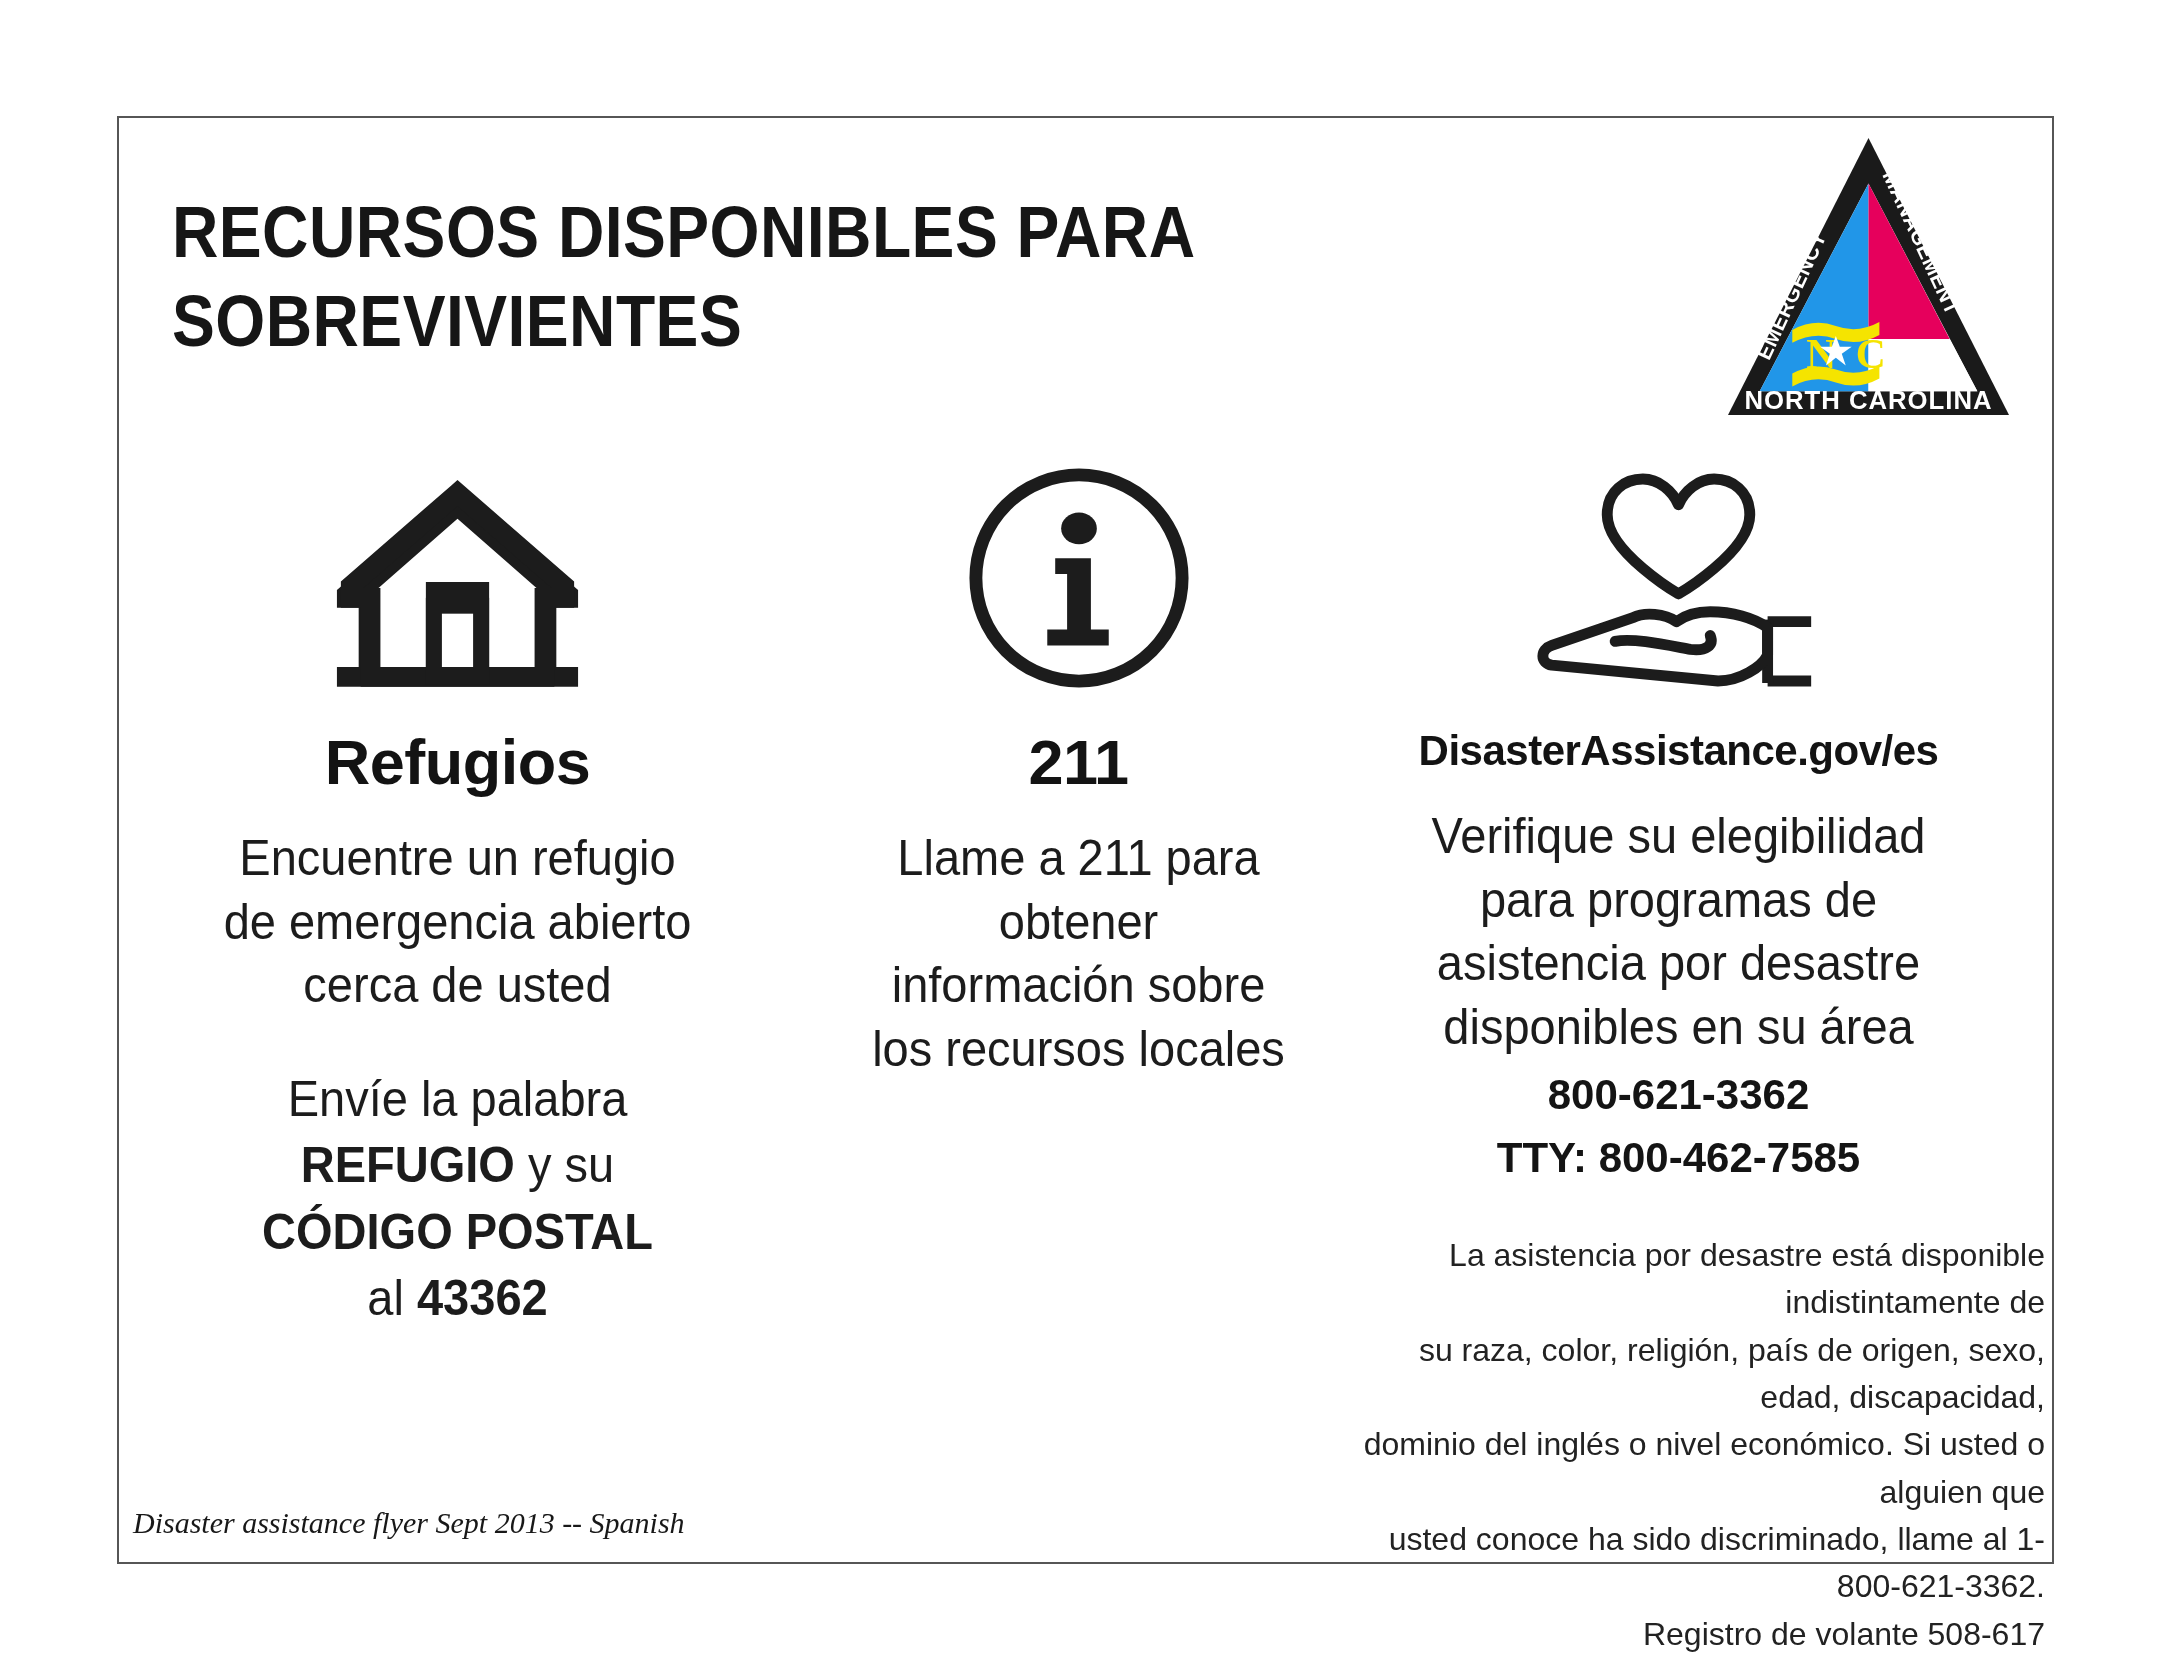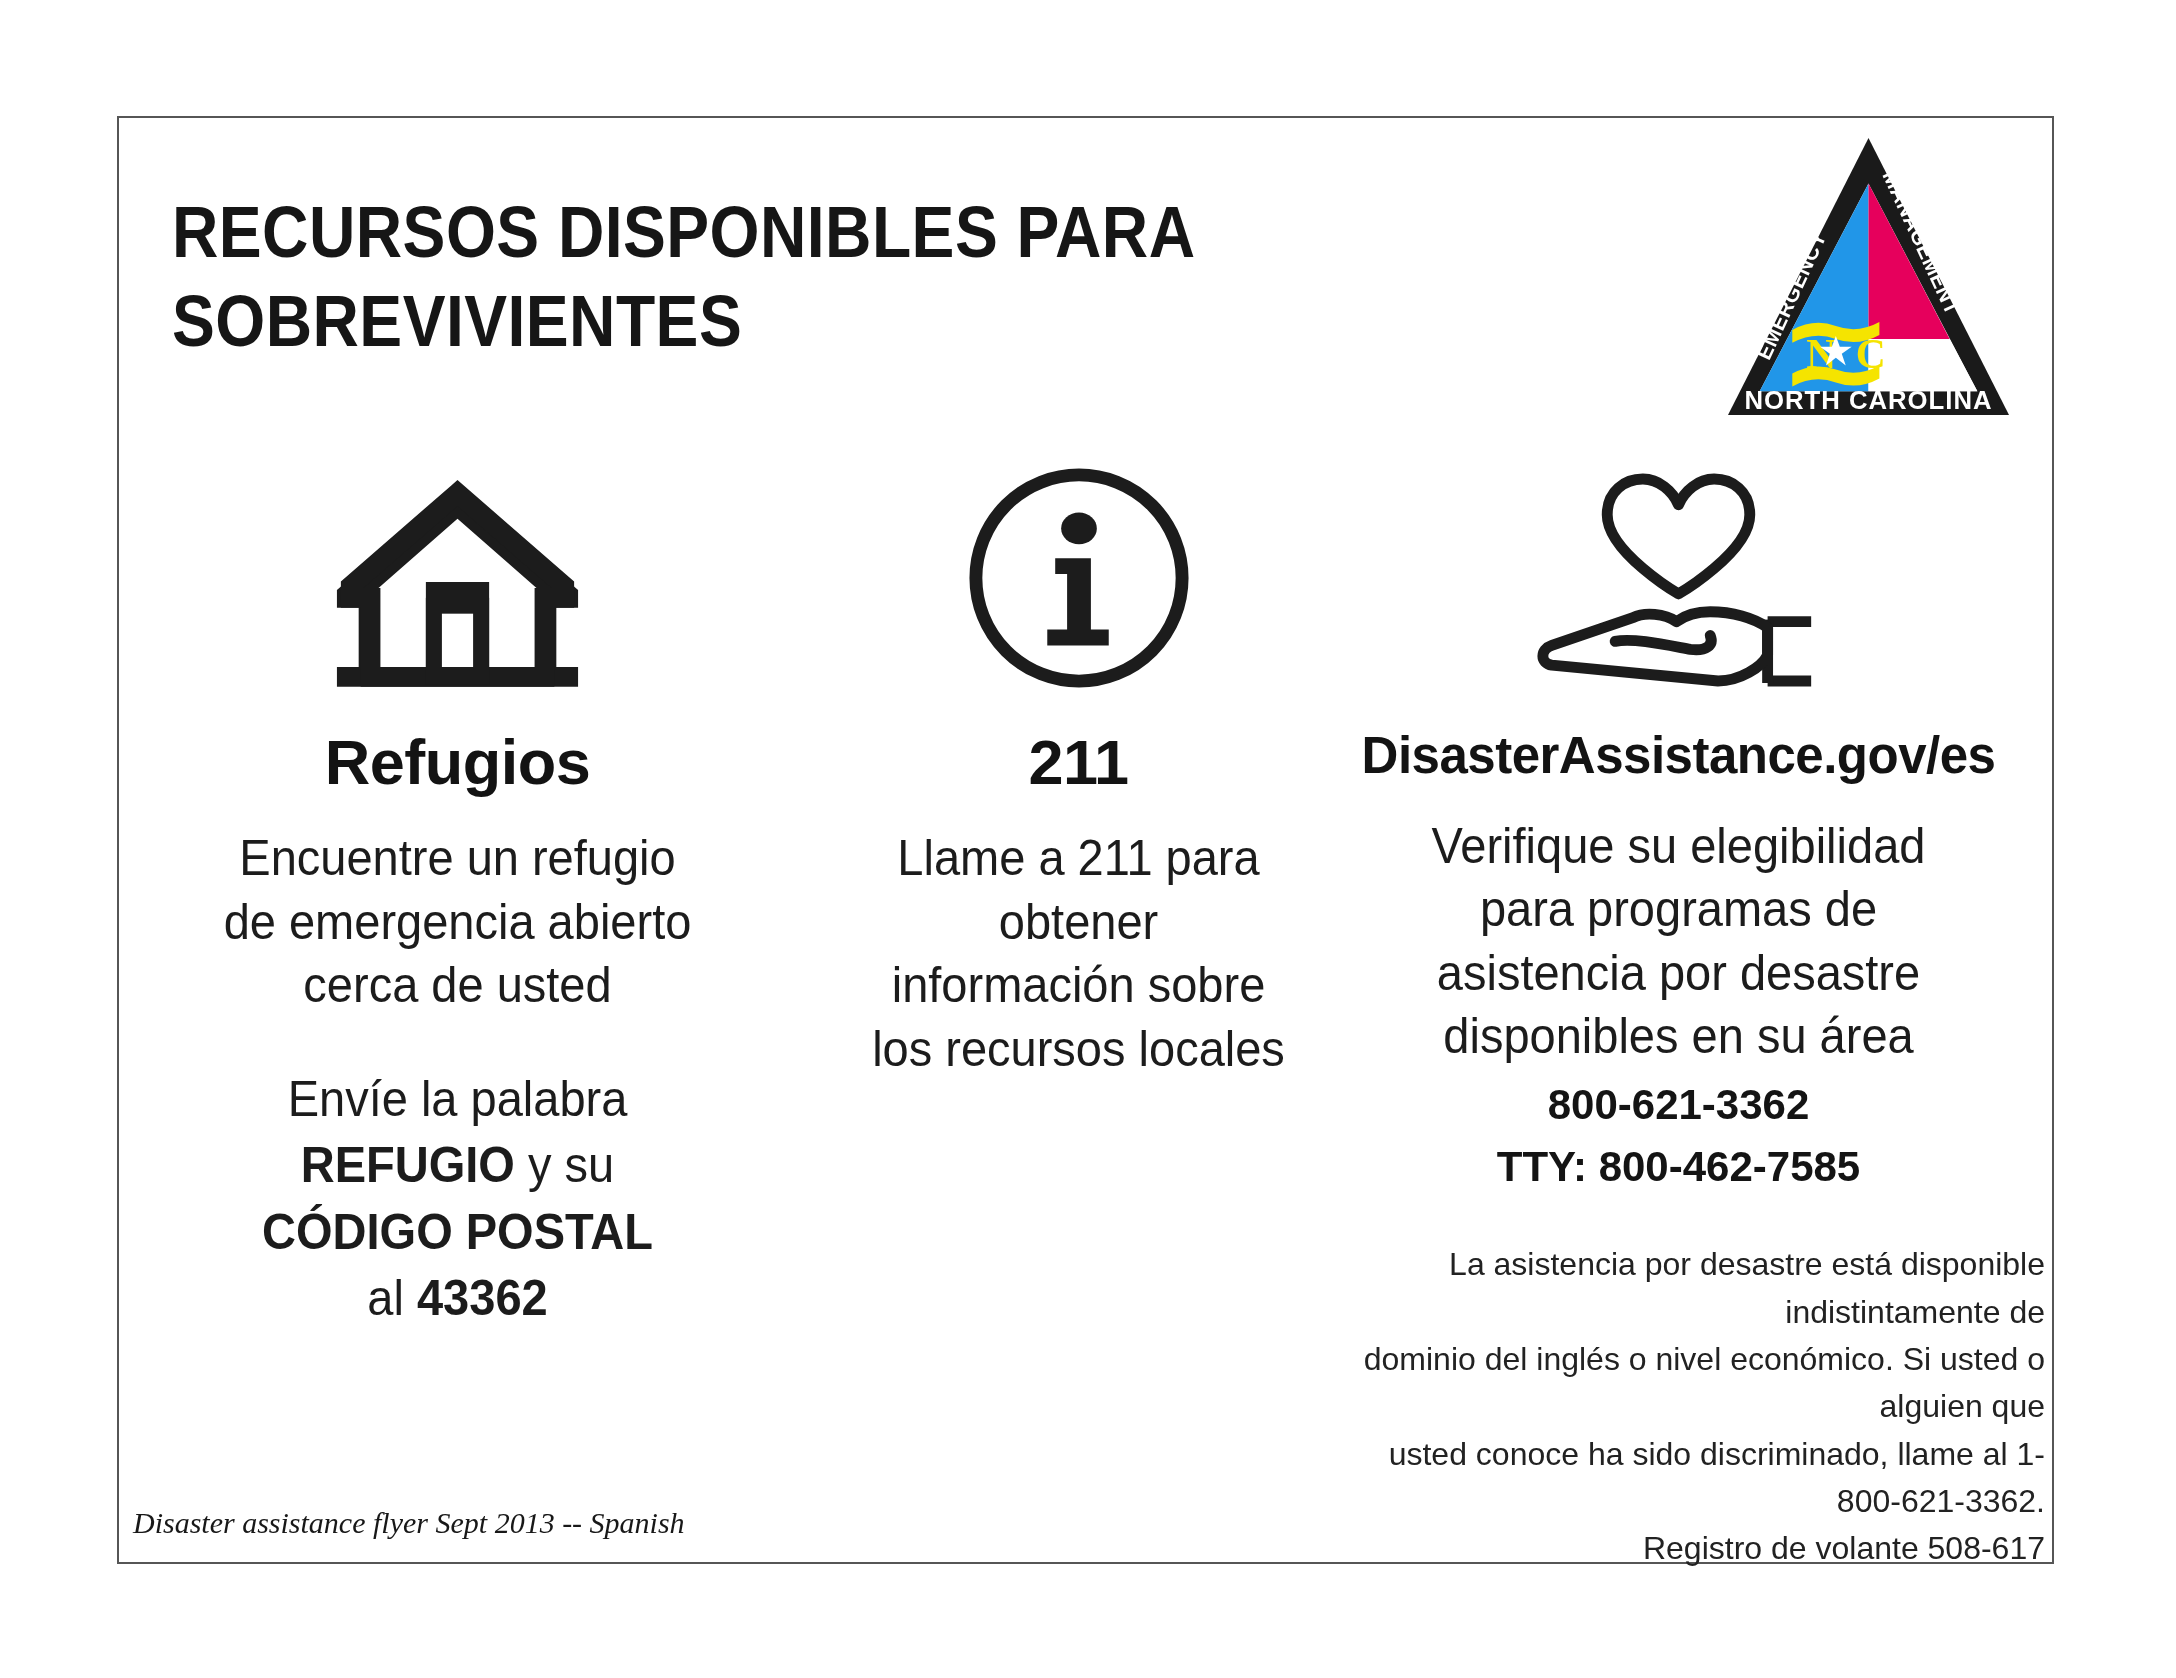--- a/index.html
+++ b/index.html
@@ -89,21 +89,21 @@
 
   .col-head {
     margin-top: 36px;
     font-family: "Liberation Sans Narrow", "Liberation Sans", sans-serif;
     font-weight: bold;
     font-size: 63px;
     line-height: 1.05;
     letter-spacing: -0.5px;
     color: #131313;
   }
-  .col-head.small { font-size: 51px; }
+  .col-head.small { font-size: 42px; }
 
   .col-body {
     margin-top: 32px;
     font-family: "Liberation Sans Narrow", "Liberation Sans", sans-serif;
     font-size: 50px;
     line-height: 1.27;
     color: #1c1c1c;
     transform: scaleX(0.94);
   }
   .col-body p { margin: 0; }
@@ -264,20 +264,21 @@
         <p>para programas de</p>
         <p>asistencia por desastre</p>
         <p>disponibles en su área</p>
       </div>
       <div class="phones">
         <p>800-621-3362</p>
         <p>TTY: 800-462-7585</p>
       </div>
       <div class="disclaimer">
         <p>La asistencia por desastre está disponible indistintamente de</p>
+        <p>su raza, color, religión, país de origen, sexo, edad, discapacidad,</p>
         <p>dominio del inglés o nivel económico. Si usted o alguien que</p>
         <p>usted conoce ha sido discriminado, llame al 1-800-621-3362.</p>
         <p>Registro de volante 508-617</p>
       </div>
     </div>
   </div>
 
   <div class="caption">Disaster assistance flyer Sept 2013 -- Spanish</div>
 </div>
 

